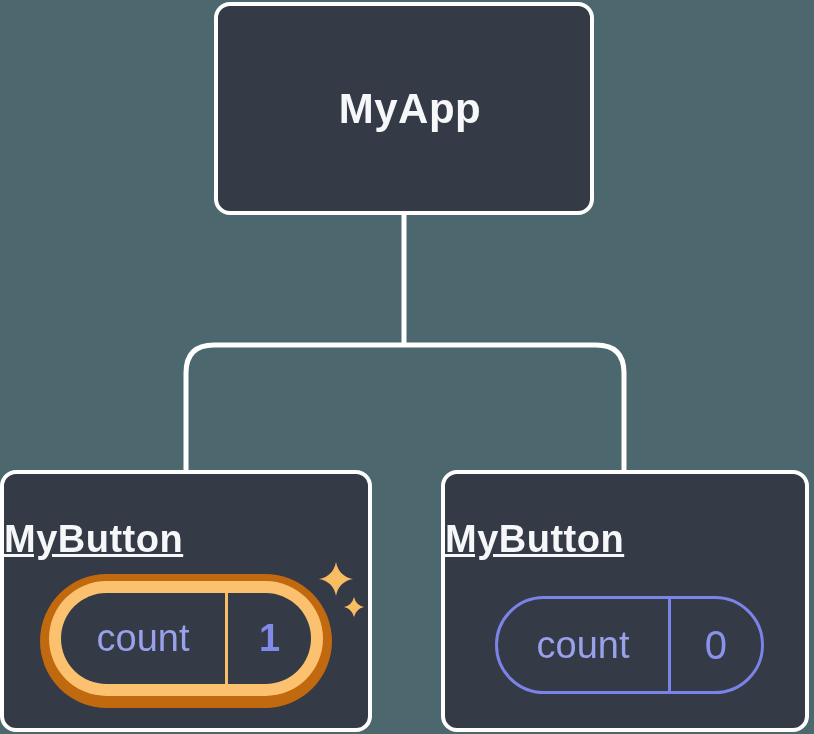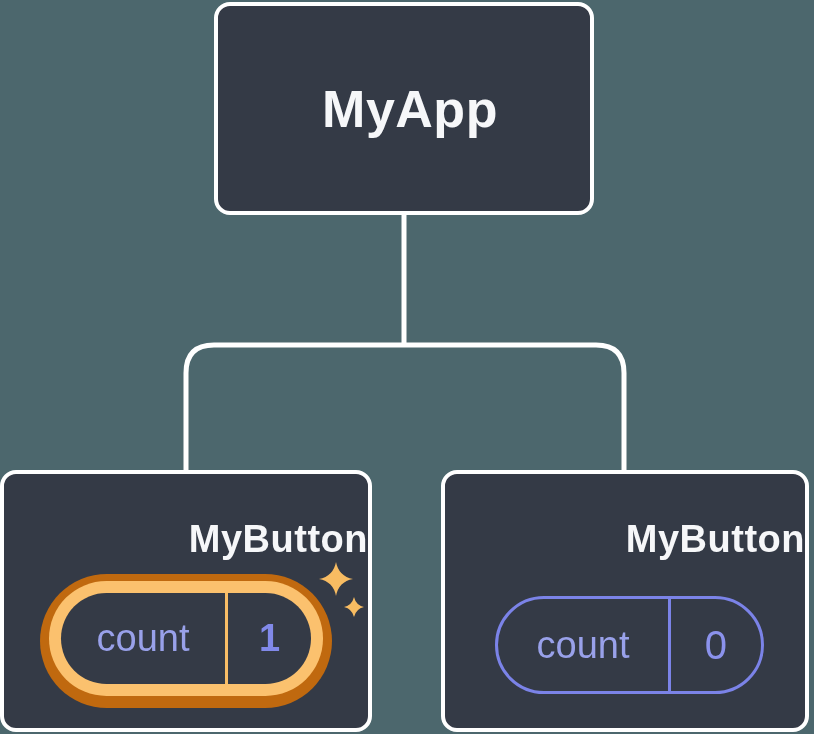--- a/index.html
+++ b/index.html
@@ -24,36 +24,37 @@
     box-sizing: border-box;
     z-index: 1;
   }
   .node-root {
     left: 214px; top: 2px;
     width: 380px; height: 213px;
     display: flex; align-items: center; justify-content: center;
   }
   .root-label {
     color: var(--node_text, #f6f7f9);
-    font-size: 52px;
+    font-size: 42px;
     font-weight: 700;
     letter-spacing: 0.5px;
     margin-left: 12px;
   }
   .node-child-left  { left: 0px;   top: 470px; width: 372px; height: 262px; }
   .node-child-right { left: 441px; top: 470px; width: 368px; height: 262px; }
   .child-title {
     position: absolute;
     top: 44px; left: 0;
     width: 100%;
-    text-align: right;
+    text-align: left;
     color: var(--node_text, #f6f7f9);
     font-size: 38px;
     font-weight: 700;
     letter-spacing: 0.5px;
+    text-decoration: underline;
   }
   
   .pill-hl-outer {
     position: absolute;
     left: 36px; top: 100px;
     width: 292px; height: 134px;
     background: var(--highlight_ring_outer, #c0690f);
     border-radius: 999px;
     padding: 7px 9px 12px 9px;
     box-sizing: border-box;

